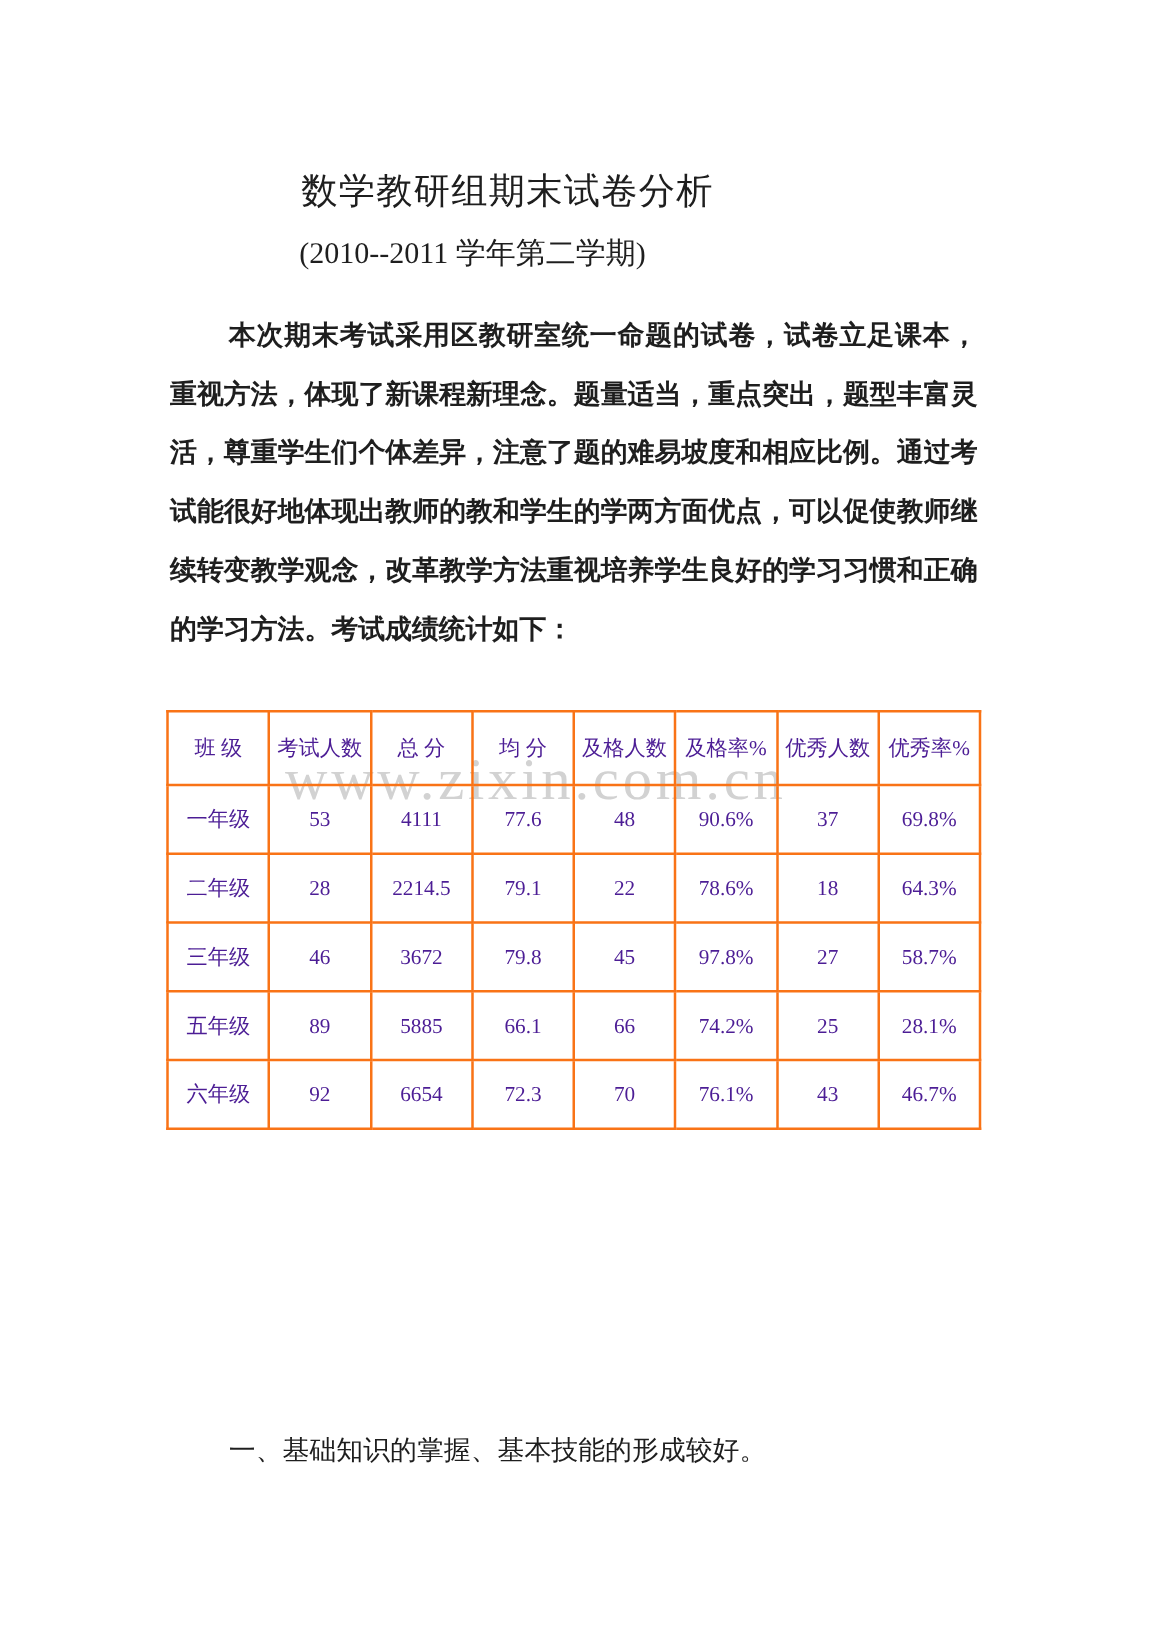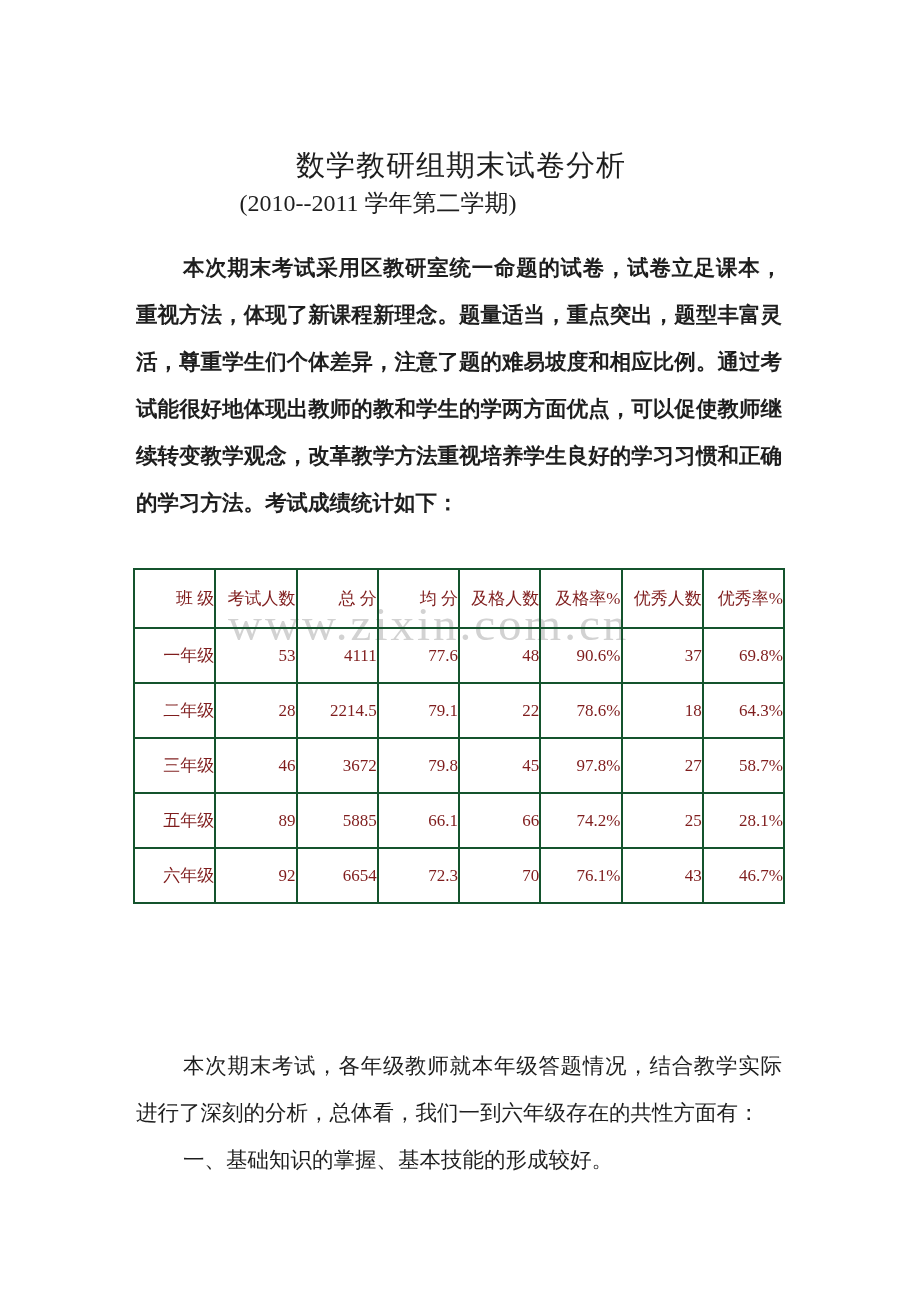--- a/index.html
+++ b/index.html
@@ -14,22 +14,21 @@
   }
   .doc-title {
     position: absolute;
     top: 137px; left: 0;
     width: 812px;
     text-align: center;
     font-size: 29px;
     line-height: 33px;
     font-weight: normal;
     letter-spacing: 1px;
-    margin: 12px;
-    padding-left: 43px;
+    margin: 0;
   }
   .doc-subtitle {
     position: absolute;
     top: 188px; left: 0;
     width: 756px;
     text-align: center;
     font-size: 24px;
     line-height: 30px;
     font-weight: normal;
     margin: 0;
@@ -67,27 +66,27 @@
     top: 568px;
     width: 652px;
     z-index: 1;
     border-collapse: collapse;
     table-layout: fixed;
     background: transparent;
     font-size: 17px;
   }
   table.stats th,
   table.stats td {
-    border: 2px solid #14532d;
-    text-align: right;
+    border: 2px solid #f97316;
+    text-align: center;
     vertical-align: middle;
     font-weight: normal;
     padding: 0;
     background: transparent;
-    color: #7f1d1d;
+    color: #4c1d95;
   }
   table.stats thead tr { height: 59px; }
   table.stats tbody tr { height: 55px; }
 </style>
 </head>
 <body>
 
 <div class="page">
 
   <h1 class="doc-title">数学教研组期末试卷分析</h1>
@@ -158,17 +157,16 @@
         <td>6654</td>
         <td>72.3</td>
         <td>70</td>
         <td>76.1%</td>
         <td>43</td>
         <td>46.7%</td>
       </tr>
     </tbody>
   </table>
 
-  <p class="para" id="para-analysis">本次期末考试，各年级教师就本年级答题情况，结合教学实际进行了深刻的分析，总体看，我们一到六年级存在的共性方面有：</p>
 
   <p class="para" id="para-point1">一、基础知识的掌握、基本技能的形成较好。</p>
 
 </div>
 
 </body></html>

